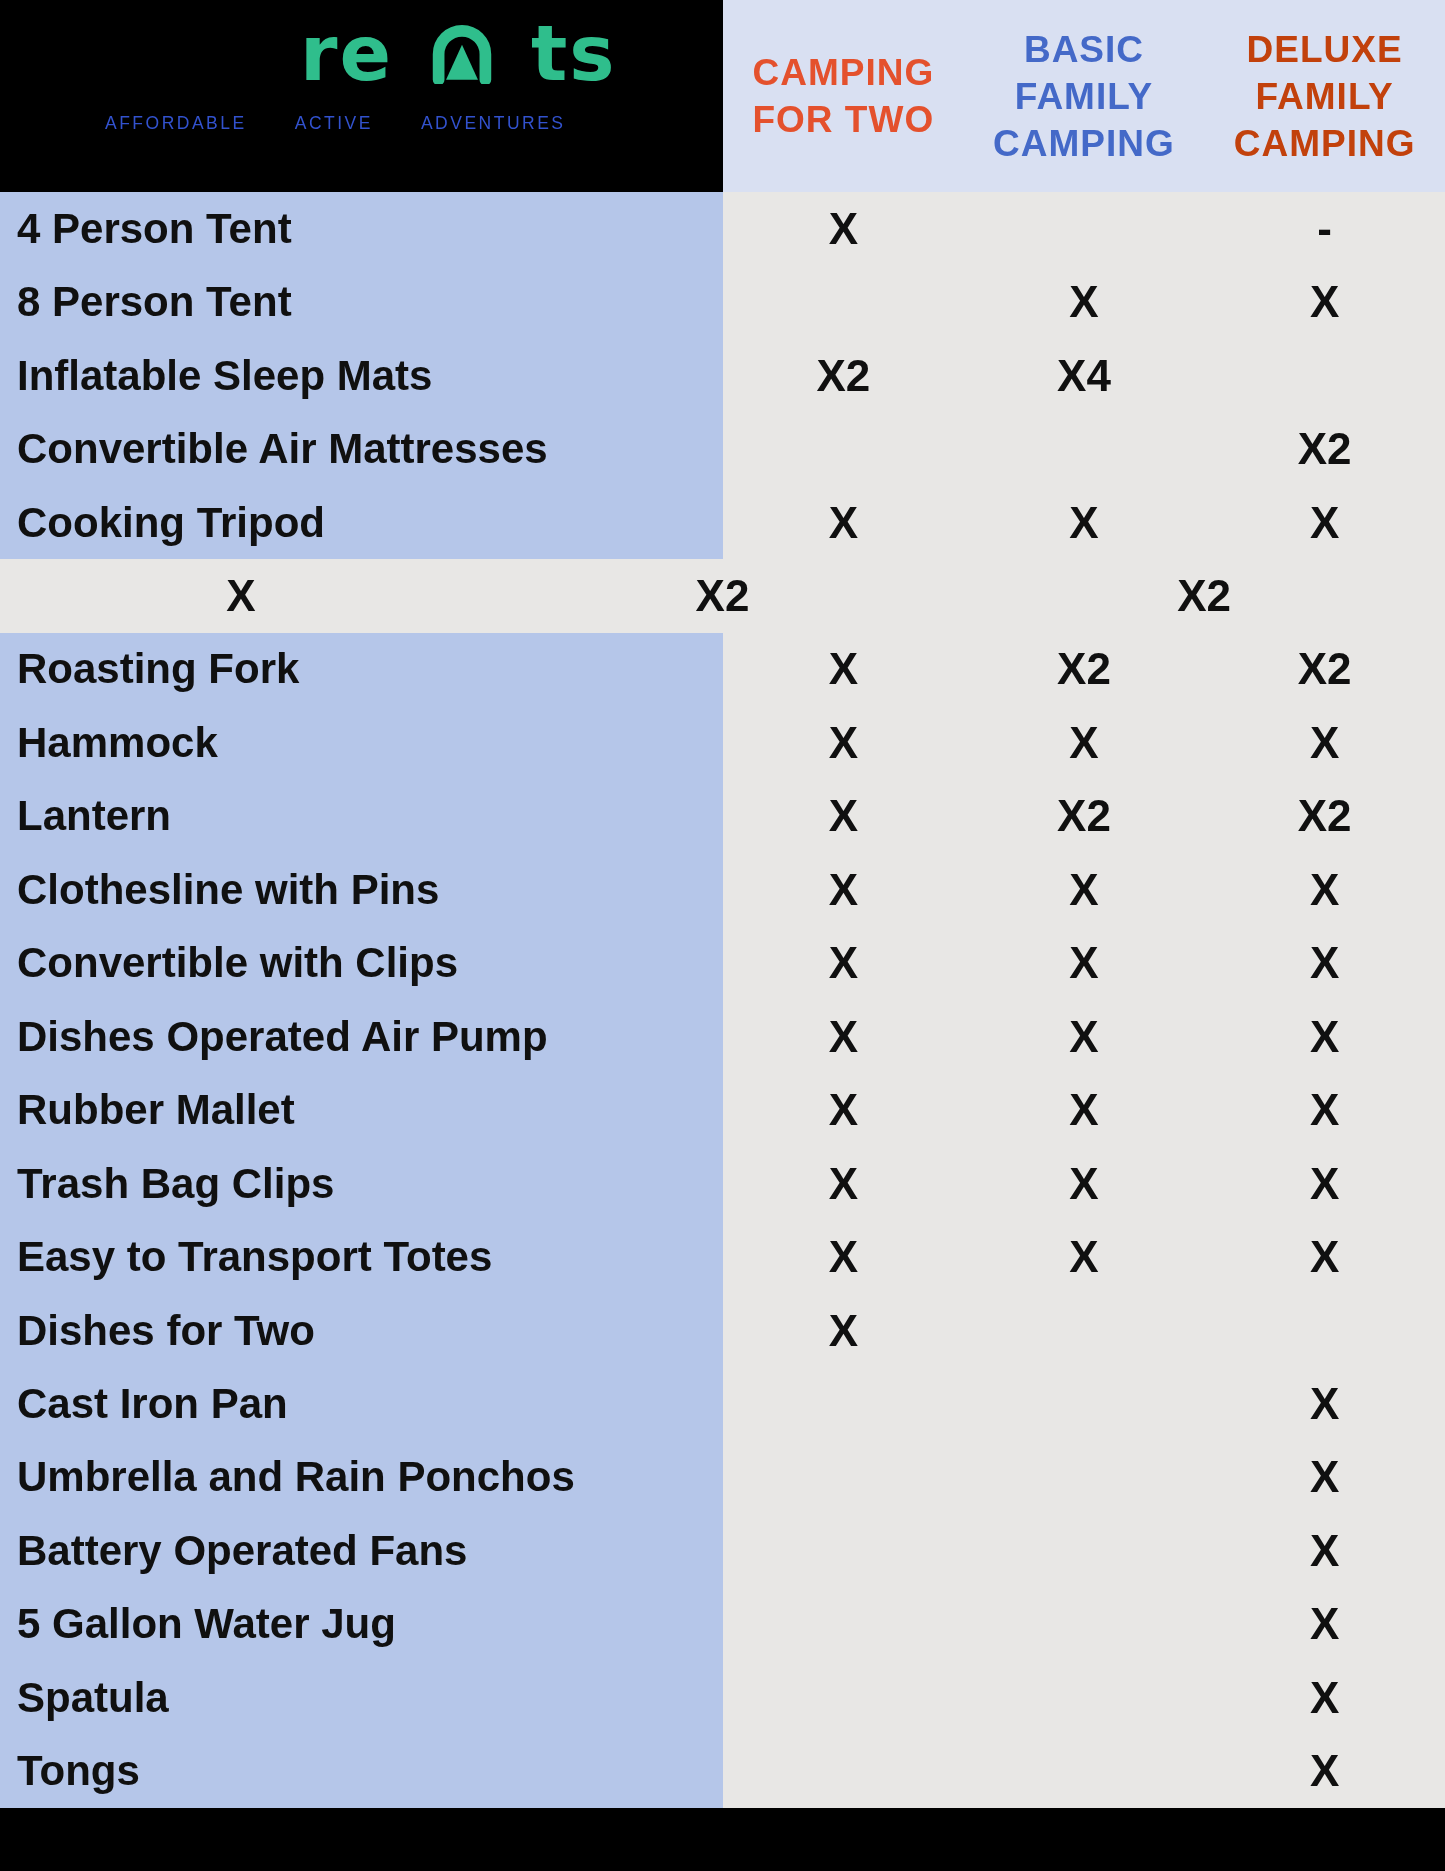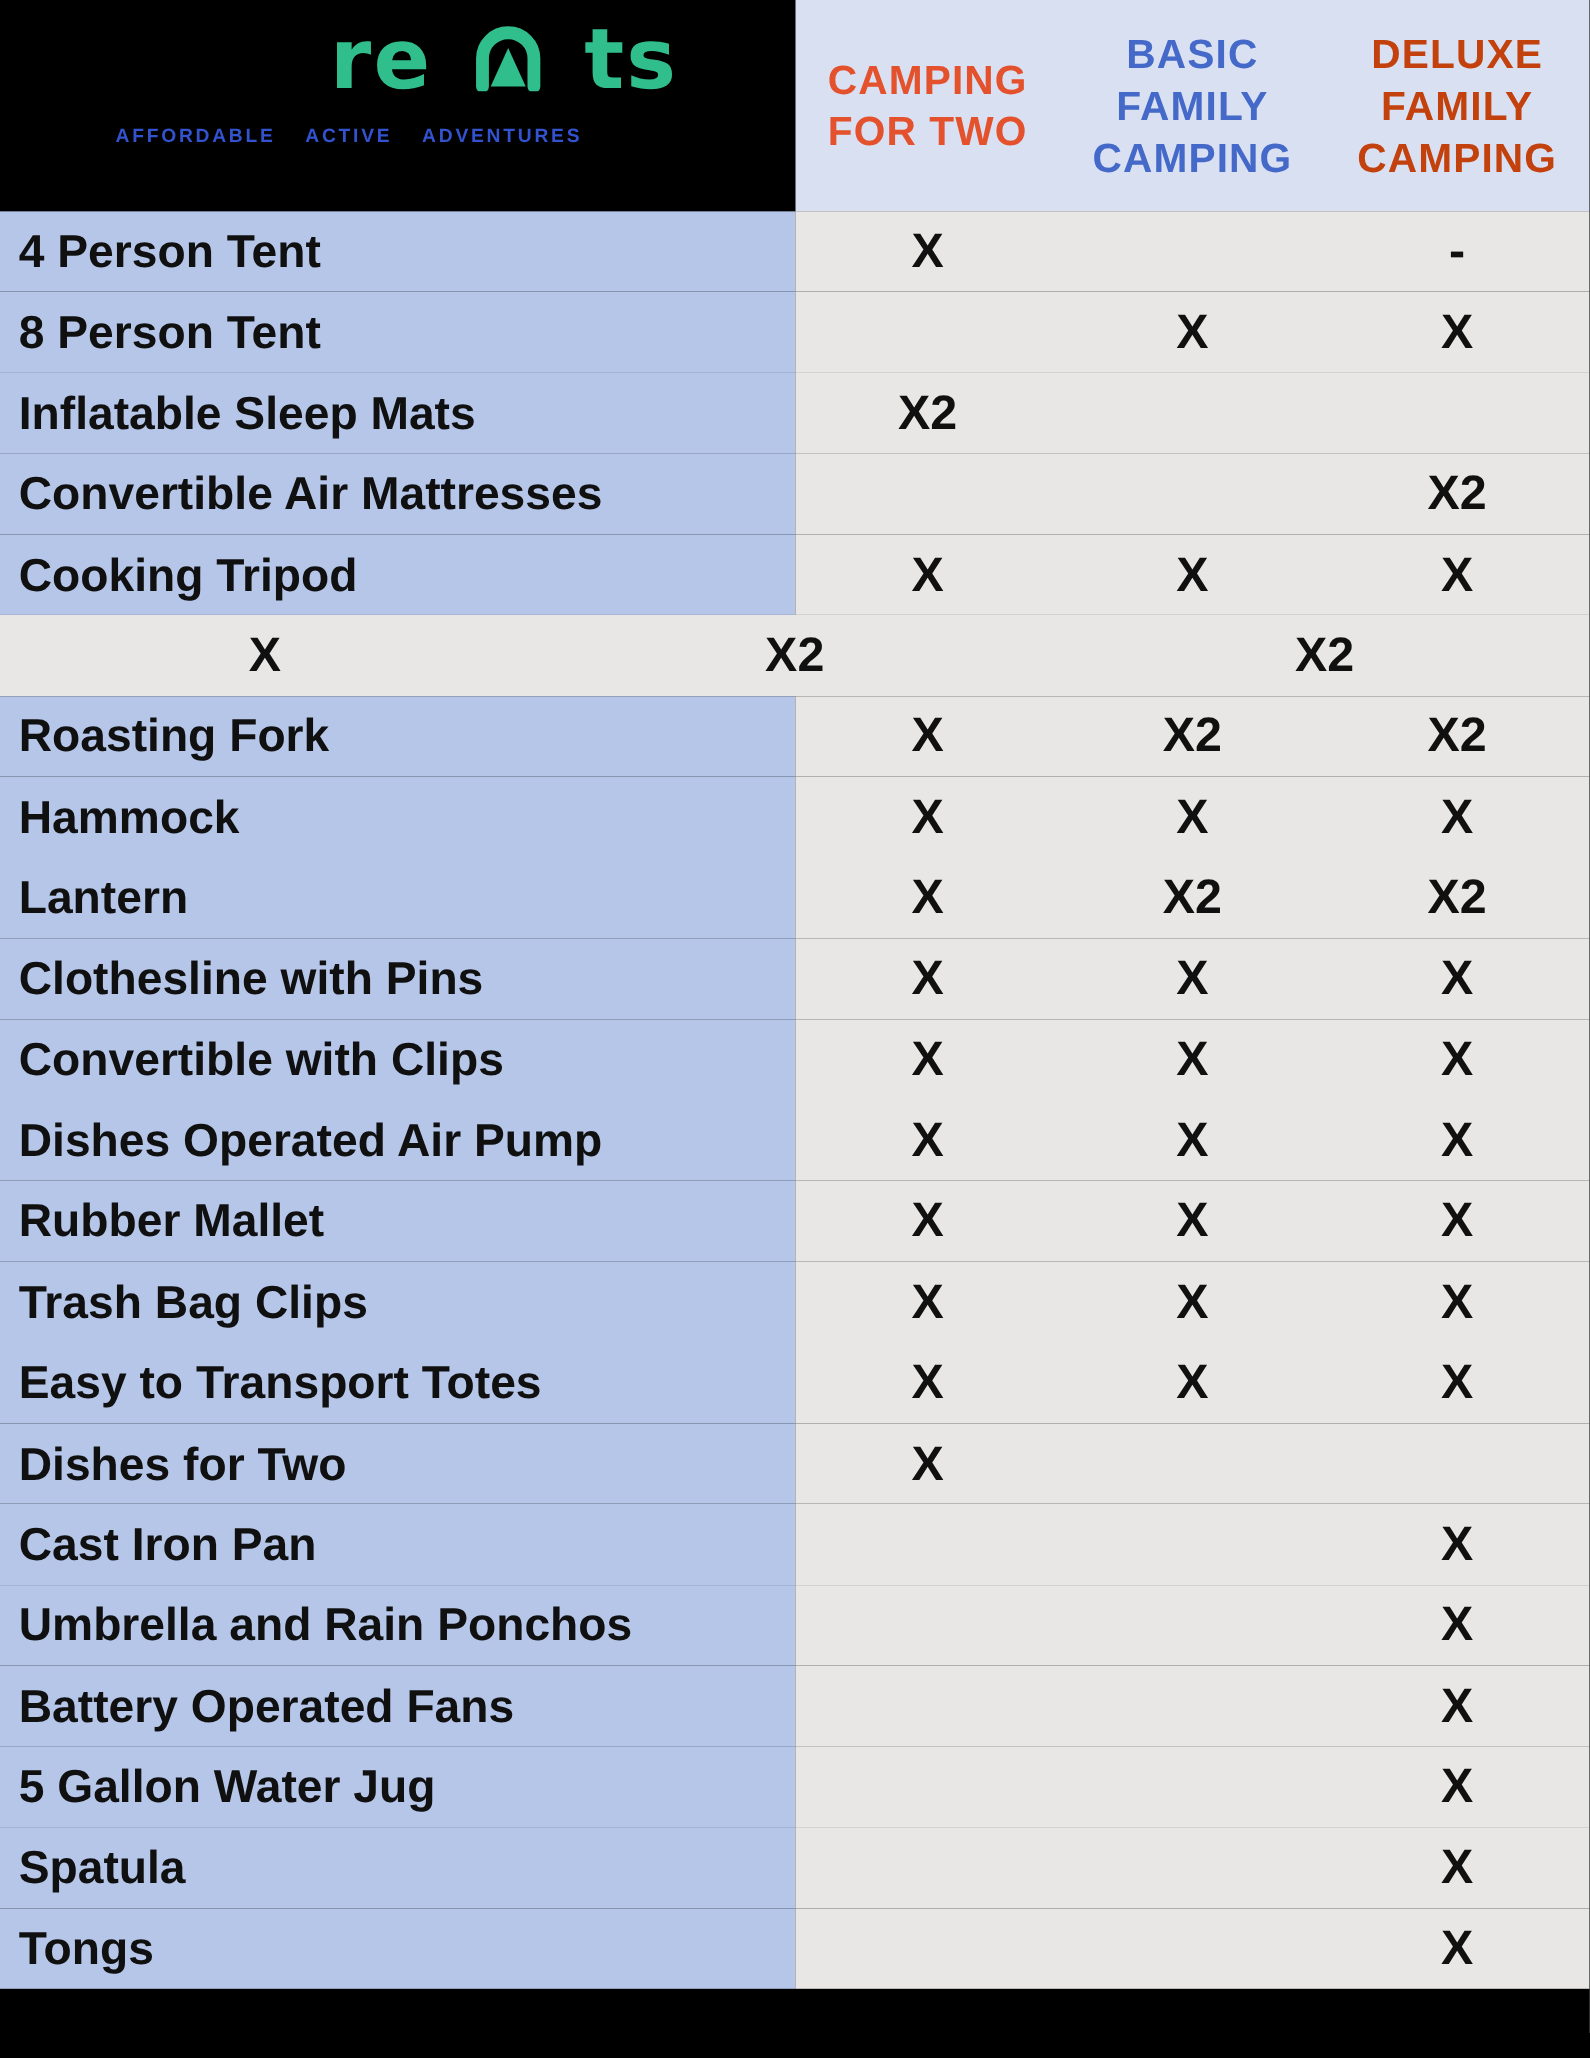--- a/index.html
+++ b/index.html
@@ -15,22 +15,22 @@
   body{width:1445px;height:1871px;background:#fff;font-family:"Liberation Sans",sans-serif;}
   .page{position:relative;width:1445px;height:1871px;background:var(--frame-bg);overflow:hidden;}
 
   
   .header{display:flex;height:192px;}
   .logo-box{position:relative;width:723px;flex:0 0 723px;background:var(--frame-bg);}
   .logo-cluster{position:absolute;left:300px;top:10px;display:flex;align-items:flex-end;gap:32px;}
   .logo-word{color:var(--logo-green);font-family:"DejaVu Sans","Liberation Sans",sans-serif;
              font-weight:bold;font-size:76px;line-height:88px;letter-spacing:2px;}
   .tent-glyph{display:block;margin:0 3px 10px 3px;}
-  .tagline{position:absolute;left:105px;top:113px;display:flex;gap:27px;
-           color:var(--tagline-blue);font-weight:bold;font-size:17.5px;letter-spacing:2.5px;white-space:nowrap;}
+  .tagline{position:absolute;left:105px;top:113px;display:flex;gap:48px;
+           color:var(--tagline-blue);font-weight:normal;font-size:17.5px;letter-spacing:2.5px;white-space:nowrap;}
   .header-cols{flex:1;background:var(--header-bg);display:flex;}
   .hcol{width:33.333%;display:flex;flex-direction:column;justify-content:center;align-items:center;
         font-weight:bold;font-size:37px;line-height:47px;letter-spacing:1px;text-align:center;}
 
   
   .body{display:flex;flex-direction:column;height:1616px;font-weight:bold;}
   .row{flex:1;display:flex;}
   .item-cell{width:723px;flex:0 0 723px;background:var(--items-bg);display:flex;align-items:center;
              padding-left:17px;box-sizing:border-box;}
   .item-label{font-size:42px;color:var(--text);white-space:nowrap;}
@@ -104,20 +104,21 @@
           <div class="val-cell">X</div>
           <div class="val-cell">X</div>
         </div>
       </div>
       <div class="row">
         <div class="item-cell">
           <span class="item-label">Inflatable Sleep Mats</span>
         </div>
         <div class="vals">
           <div class="val-cell">X2</div>
+          <div class="val-cell">X4</div>
           <div class="val-cell"></div>
         </div>
       </div>
       <div class="row">
         <div class="item-cell">
           <span class="item-label">Convertible Air Mattresses</span>
         </div>
         <div class="vals">
           <div class="val-cell"></div>
           <div class="val-cell"></div>

